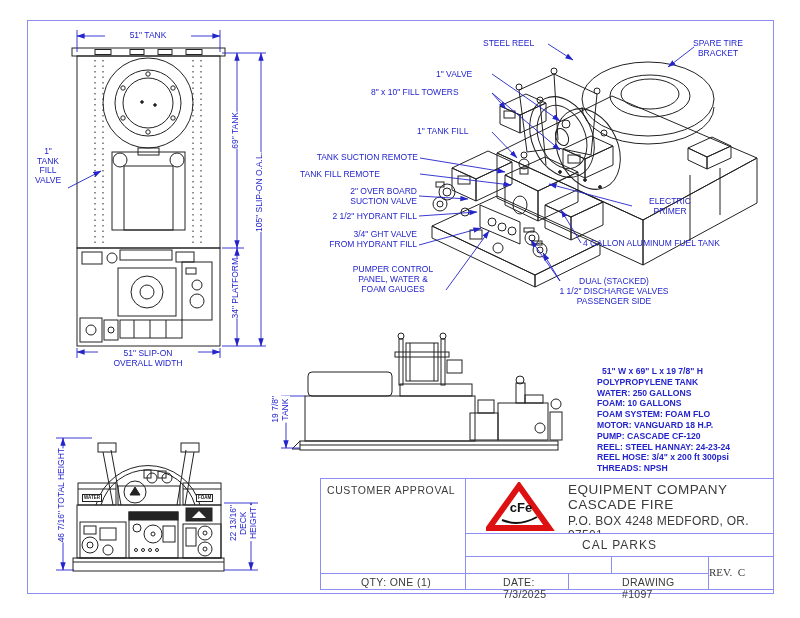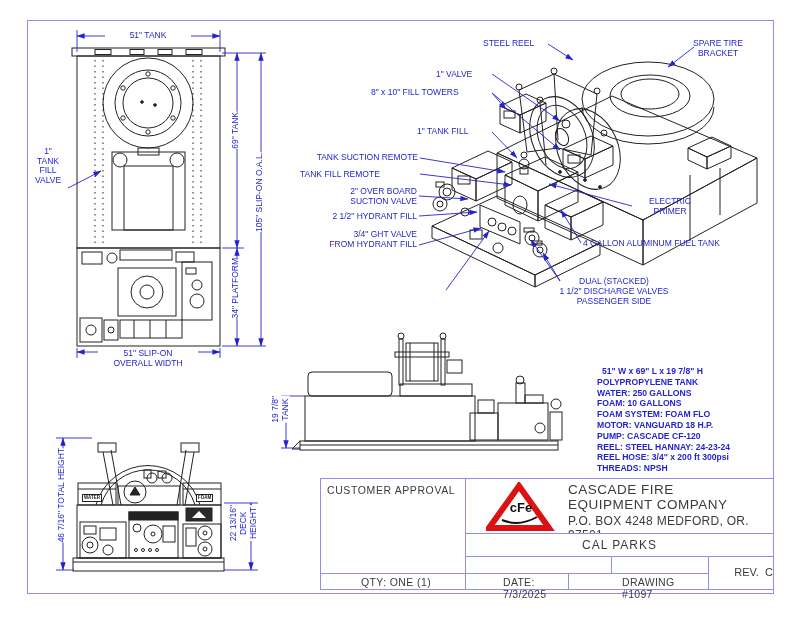--- a/index.html
+++ b/index.html
@@ -309,20 +309,23 @@
   <div class="lbl co" style="left:436px;top:69px;">1" VALVE</div>
   <div class="lbl co" style="left:371px;top:87px;">8" x 10" FILL TOWERS</div>
   <div class="lbl co" style="left:417px;top:126px;">1" TANK FILL</div>
   <div class="lbl co" style="left:300px;top:152px;width:118px;text-align:right;">TANK SUCTION REMOTE</div>
   <div class="lbl co" style="left:300px;top:169px;width:118px;text-align:left;">TANK FILL REMOTE</div>
   <div class="lbl co" style="left:300px;top:186px;width:117px;text-align:right;">2" OVER BOARD
 SUCTION VALVE</div>
   <div class="lbl co" style="left:298px;top:211px;width:119px;text-align:right;">2 1/2" HYDRANT FILL</div>
   <div class="lbl co" style="left:298px;top:229px;width:119px;text-align:right;">3/4" GHT VALVE
 FROM HYDRANT FILL</div>
+  <div class="lbl co" style="left:345px;top:264px;width:96px;text-align:center;">PUMPER CONTROL
+PANEL, WATER &amp;
+FOAM GAUGES</div>
   <div class="lbl co" style="left:634px;top:196px;width:72px;text-align:center;">ELECTRIC
 PRIMER</div>
   <div class="lbl co" style="left:583px;top:238px;">4 GALLON ALUMINUM FUEL TANK</div>
   <div class="lbl co" style="left:544px;top:276px;width:140px;text-align:center;">DUAL (STACKED)
 1 1/2" DISCHARGE VALVES
 PASSENGER SIDE</div>
 
   <div class="vdim" style="left:270px;top:396px;">19 7/8"
 TANK</div>
 
@@ -353,33 +356,33 @@
     <div class="cell" style="left:320px;top:573px;width:146px;height:17px;text-align:center;">
       <div style="padding:2px 0 0 6px;font-size:10.5px;letter-spacing:0.4px;">QTY: ONE (1)</div>
     </div>
     <div class="cell" style="left:465px;top:478px;width:309px;height:56px;">
       <svg width="70" height="50" style="position:absolute;left:20px;top:3px;">
         <path d="M33 4 L63 46 L3 46 Z" fill="#fff" stroke="#dd1111" stroke-width="6" stroke-linejoin="miter"></path>
         <path d="M16 38 Q33 45 51 35" fill="none" stroke="#111" stroke-width="2"></path>
       </svg>
       <div style="position:absolute;left:20px;top:21px;width:70px;text-align:center;font-size:13px;font-weight:700;color:#111;">cFe</div>
       <div style="position:absolute;left:102px;top:3px;">
+        <div style="font-size:13.5px;letter-spacing:0.5px;">EQUIPMENT COMPANY</div>
         <div style="font-size:13.5px;letter-spacing:0.5px;">CASCADE FIRE</div>
-        <div style="font-size:13.5px;letter-spacing:0.5px;">EQUIPMENT COMPANY</div>
         <div style="font-size:12px;letter-spacing:0.3px;margin-top:2px;">P.O. BOX 4248 MEDFORD, OR. 97501</div>
       </div>
     </div>
     <div class="cell" style="left:465px;top:533px;width:309px;height:24px;">
       <div style="text-align:center;padding-top:4px;font-size:12px;letter-spacing:1px;">CAL PARKS</div>
     </div>
     <div class="cell" style="left:465px;top:556px;width:147px;height:18px;"></div>
     <div class="cell" style="left:611px;top:556px;width:98px;height:18px;"></div>
     <div class="cell" style="left:465px;top:573px;width:104px;height:17px;padding-left:32px;">
       <div style="padding:2px 0 0 5px;font-size:10.5px;letter-spacing:0.3px;">DATE: 7/3/2025</div>
     </div>
     <div class="cell" style="left:568px;top:573px;width:141px;height:17px;padding-left:48px;">
       <div style="padding:2px 0 0 5px;font-size:10.5px;letter-spacing:0.3px;">DRAWING #1097</div>
     </div>
     <div class="cell" style="left:708px;top:556px;width:66px;height:34px;">
-      <div style="text-align:right;padding-top:9px;font-size:11px;white-space:pre;">REV.  C</div>
+      <div style="text-align:left;padding-top:9px;font-size:11px;white-space:pre;font-family:Liberation Serif, serif;">REV.  C</div>
     </div>
   </div>
 </div>
 
 </body></html>

